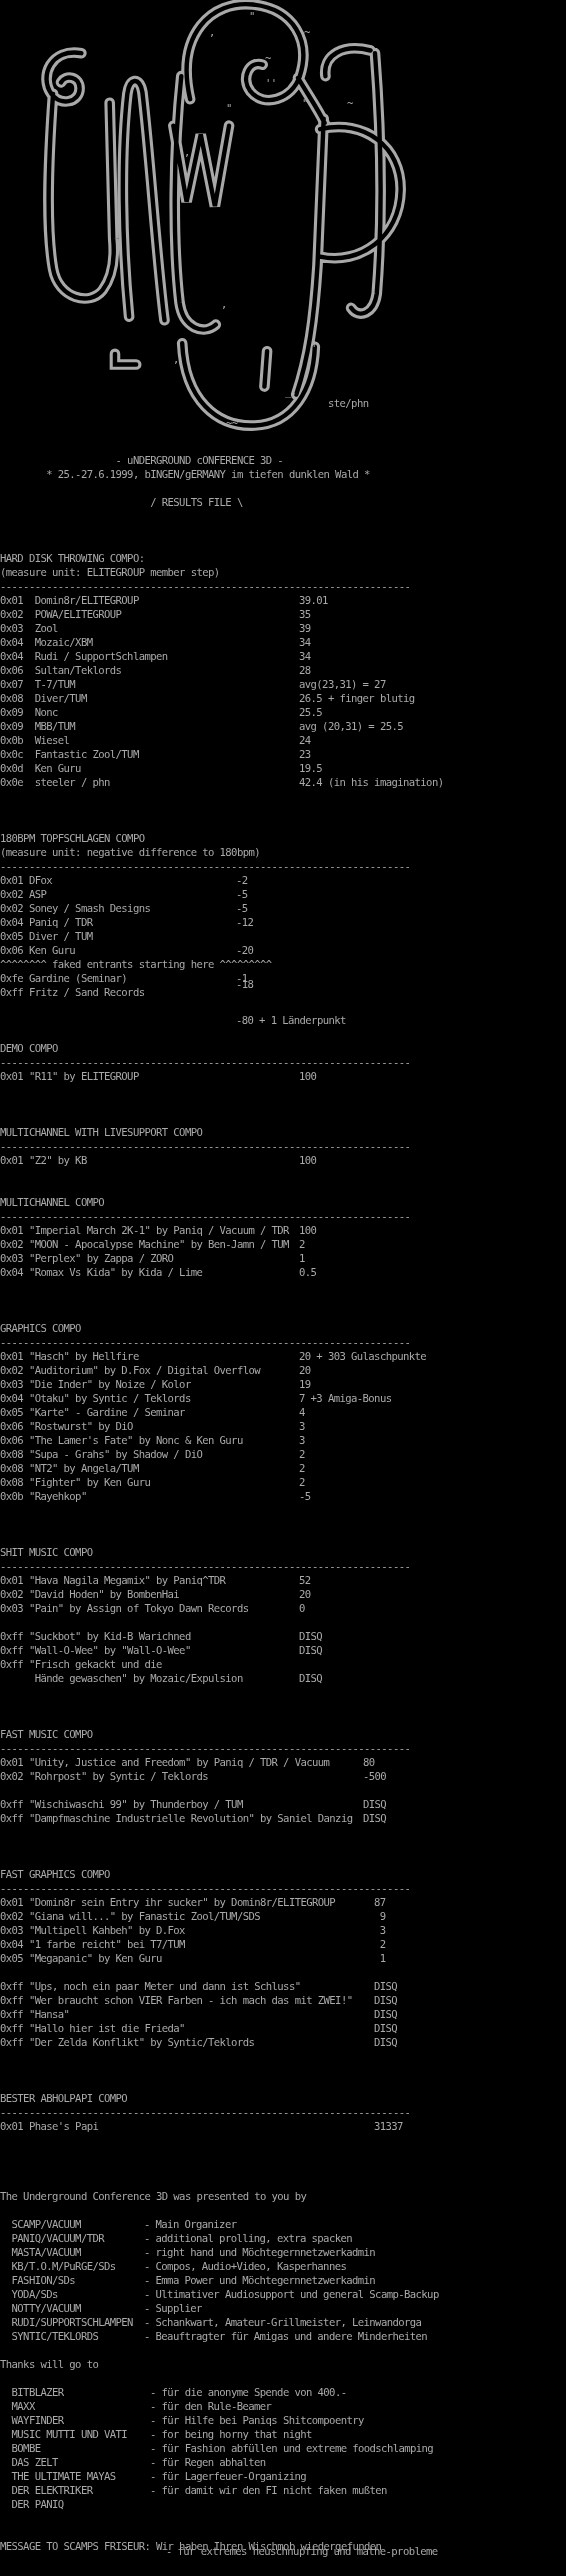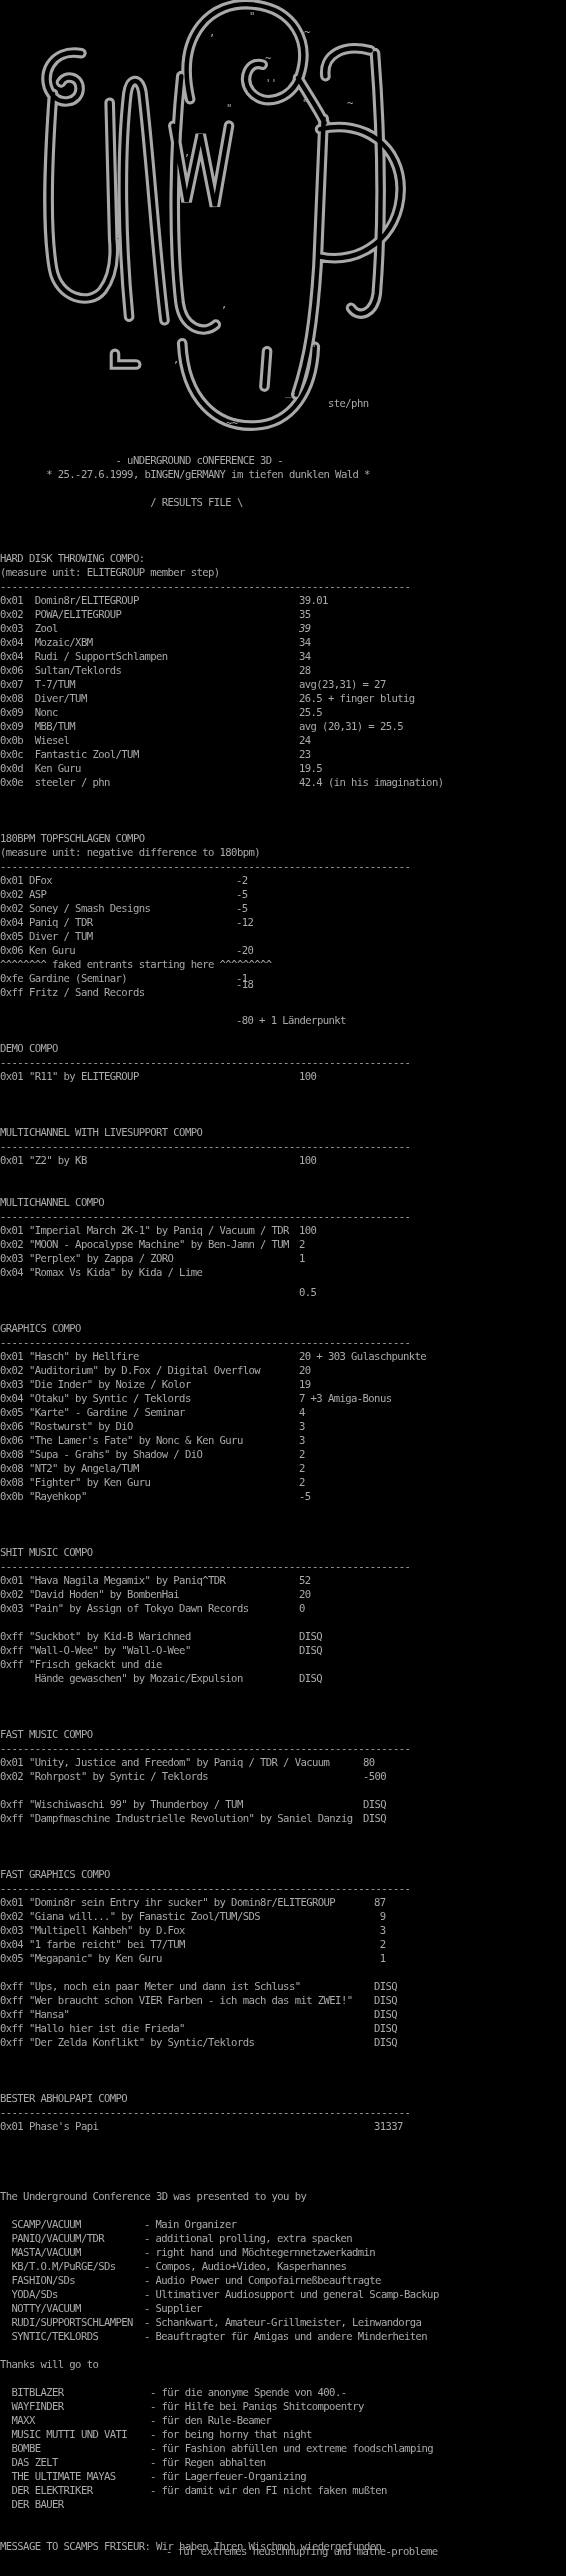--- a/index.html
+++ b/index.html
@@ -69,21 +69,21 @@
   <div id="flow">
       <div class="line"></div>
       <div class="line"></div>
       <div class="line"></div>
       <div class=""></div>
       <div class="line">HARD DISK THROWING COMPO:</div>
       <div class="line">(measure unit: ELITEGROUP member step)</div>
       <div class="line">-----------------------------------------------------------------------</div>
       <div class="line"><span>0x01  Domin8r/ELITEGROUP</span><span class="col" style="left: 299px;">39.01</span></div>
       <div class="line"><span>0x02  POWA/ELITEGROUP</span><span class="col" style="left: 299px;">35</span></div>
-      <div class="line"><span>0x03  Zool</span><span class="col" style="left: 299px; font-style: italic;">39</span></div>
+      <div class="line"><span>0x03  Zool</span><span class="col" style="left: 299px;">39</span></div>
       <div class="line"><span>0x04  Mozaic/XBM</span><span class="col" style="left: 299px;">34</span></div>
       <div class="line"><span>0x04  Rudi / SupportSchlampen</span><span class="col" style="left: 299px;">34</span></div>
       <div class="line"><span>0x06  Sultan/Teklords</span><span class="col" style="left: 299px;">28</span></div>
       <div class="line"><span>0x07  T-7/TUM</span><span class="col" style="left: 299px;">avg(23,31) = 27</span></div>
       <div class="line"><span>0x08  Diver/TUM</span><span class="col" style="left: 299px;">26.5 + finger blutig</span></div>
       <div class="line"><span>0x09  Nonc</span><span class="col" style="left: 299px;">25.5</span></div>
       <div class="line"><span>0x09  MBB/TUM</span><span class="col" style="left: 299px;">avg (20,31) = 25.5</span></div>
       <div class="line"><span>0x0b  Wiesel</span><span class="col" style="left: 299px;">24</span></div>
       <div class="line"><span>0x0c  Fantastic Zool/TUM</span><span class="col" style="left: 299px;">23</span></div>
       <div class="line"><span>0x0d  Ken Guru</span><span class="col" style="left: 299px;">19.5</span></div>
@@ -119,21 +119,21 @@
       <div class="line">-----------------------------------------------------------------------</div>
       <div class="line"><span>0x01 "Z2" by KB</span><span class="col" style="left: 299px;">100</span></div>
       <div class="line"></div>
       <div class="line"></div>
       <div class=""></div>
       <div class="line">MULTICHANNEL COMPO</div>
       <div class="line">-----------------------------------------------------------------------</div>
       <div class="line"><span>0x01 "Imperial March 2K-1" by Paniq / Vacuum / TDR</span><span class="col" style="left: 299px;">100</span></div>
       <div class="line"><span>0x02 "MOON - Apocalypse Machine" by Ben-Jamn / TUM</span><span class="col" style="left: 299px;">2</span></div>
       <div class="line"><span>0x03 "Perplex" by Zappa / ZORO</span><span class="col" style="left: 299px;">1</span></div>
-      <div class="line"><span>0x04 "Romax Vs Kida" by Kida / Lime</span><span class="col" style="left: 299px; margin-top: 20px;">0.5</span></div>
+      <div class="line"><span>0x04 "Romax Vs Kida" by Kida / Lime</span><span class="col" style="left: 299px;">0.5</span></div>
       <div class="line"></div>
       <div class="line"></div>
       <div class="line"></div>
       <div class=""></div>
       <div class="line">GRAPHICS COMPO</div>
       <div class="line">-----------------------------------------------------------------------</div>
       <div class="line"><span>0x01 "Hasch" by Hellfire</span><span class="col" style="left: 299px;">20 + 303 Gulaschpunkte</span></div>
       <div class="line"><span>0x02 "Auditorium" by D.Fox / Digital Overflow</span><span class="col" style="left: 299px;">20</span></div>
       <div class="line"><span>0x03 "Die Inder" by Noize / Kolor</span><span class="col" style="left: 299px;">19</span></div>
       <div class="line"><span>0x04 "Otaku" by Syntic / Teklords</span><span class="col" style="left: 299px;">7 +3 Amiga-Bonus</span></div>
@@ -196,36 +196,36 @@
       <div class="line"></div>
       <div class="line"></div>
       <div class="line"></div>
       <div class="line"></div>
       <div class="line">The Underground Conference 3D was presented to you by</div>
       <div class="line"></div>
       <div class="line"><span>  SCAMP/VACUUM</span><span class="col" style="left: 144px;">- Main Organizer</span></div>
       <div class="line"><span>  PANIQ/VACUUM/TDR</span><span class="col" style="left: 144px;">- additional prolling, extra spacken</span></div>
       <div class="line"><span>  MASTA/VACUUM</span><span class="col" style="left: 144px;">- right hand und Möchtegernnetzwerkadmin</span></div>
       <div class="line"><span>  KB/T.O.M/PuRGE/SDs</span><span class="col" style="left: 144px;">- Compos, Audio+Video, Kasperhannes</span></div>
-      <div class="line"><span>  FASHION/SDs</span><span class="col" style="left: 144px;">- Audio Power und Compofairneßbeauftragte</span></div>
+      <div class="line"><span>  FASHION/SDs</span><span class="col" style="left: 144px;">- Emma Power und Möchtegernnetzwerkadmin</span></div>
       <div class="line"><span>  YODA/SDs</span><span class="col" style="left: 144px;">- Ultimativer Audiosupport und general Scamp-Backup</span></div>
       <div class="line"><span>  NOTTY/VACUUM</span><span class="col" style="left: 144px;">- Supplier</span></div>
       <div class="line"><span>  RUDI/SUPPORTSCHLAMPEN</span><span class="col" style="left: 144px;">- Schankwart, Amateur-Grillmeister, Leinwandorga</span></div>
       <div class="line"><span>  SYNTIC/TEKLORDS</span><span class="col" style="left: 144px;">- Beauftragter für Amigas und andere Minderheiten</span></div>
       <div class="line"></div>
       <div class="line">Thanks will go to</div>
       <div class="line"></div>
       <div class="line"><span>  BITBLAZER</span><span class="col" style="left: 150px;">- für die anonyme Spende von 400.-</span></div>
+      <div class="line"><span>  MAXX</span><span class="col" style="left: 150px;">- für den Rule-Beamer</span></div>
       <div class="line"><span>  WAYFINDER</span><span class="col" style="left: 150px;">- für Hilfe bei Paniqs Shitcompoentry</span></div>
-      <div class="line"><span>  MAXX</span><span class="col" style="left: 150px;">- für den Rule-Beamer</span></div>
       <div class="line"><span>  MUSIC MUTTI UND VATI</span><span class="col" style="left: 150px;">- for being horny that night</span></div>
       <div class="line"><span>  BOMBE</span><span class="col" style="left: 150px; text-align: right;">- für Fashion abfüllen und extreme foodschlamping</span></div>
       <div class="line"><span>  DAS ZELT</span><span class="col" style="left: 150px;">- für Regen abhalten</span></div>
       <div class="line"><span>  THE ULTIMATE MAYAS</span><span class="col" style="left: 150px;">- für Lagerfeuer-Organizing</span></div>
       <div class="line"><span>  DER ELEKTRIKER</span><span class="col" style="left: 150px;">- für damit wir den FI nicht faken mußten</span></div>
-      <div class="line"><span>  DER BAUER</span><span class="col" style="left: 166px; margin-top: 47px;">- für extremes heuschnupfing und mathe-probleme</span></div>
+      <div class="line"><span>  DER PANIQ</span><span class="col" style="left: 166px; margin-top: 47px;">- für extremes heuschnupfing und mathe-probleme</span></div>
       <div class="line"></div>
       <div class="line"></div>
       <div class="line">MESSAGE TO SCAMPS FRISEUR: Wir haben Ihren Wischmob wiedergefunden</div>
     </div>
 
 </div>
 
 
 </body></html>

